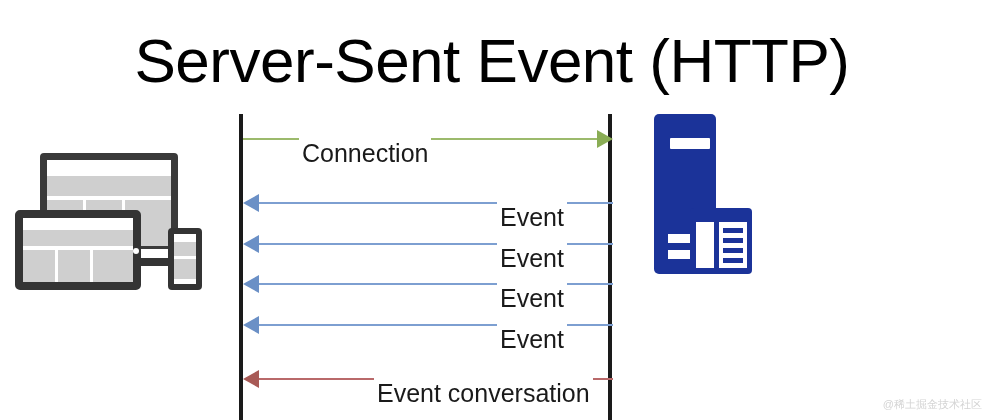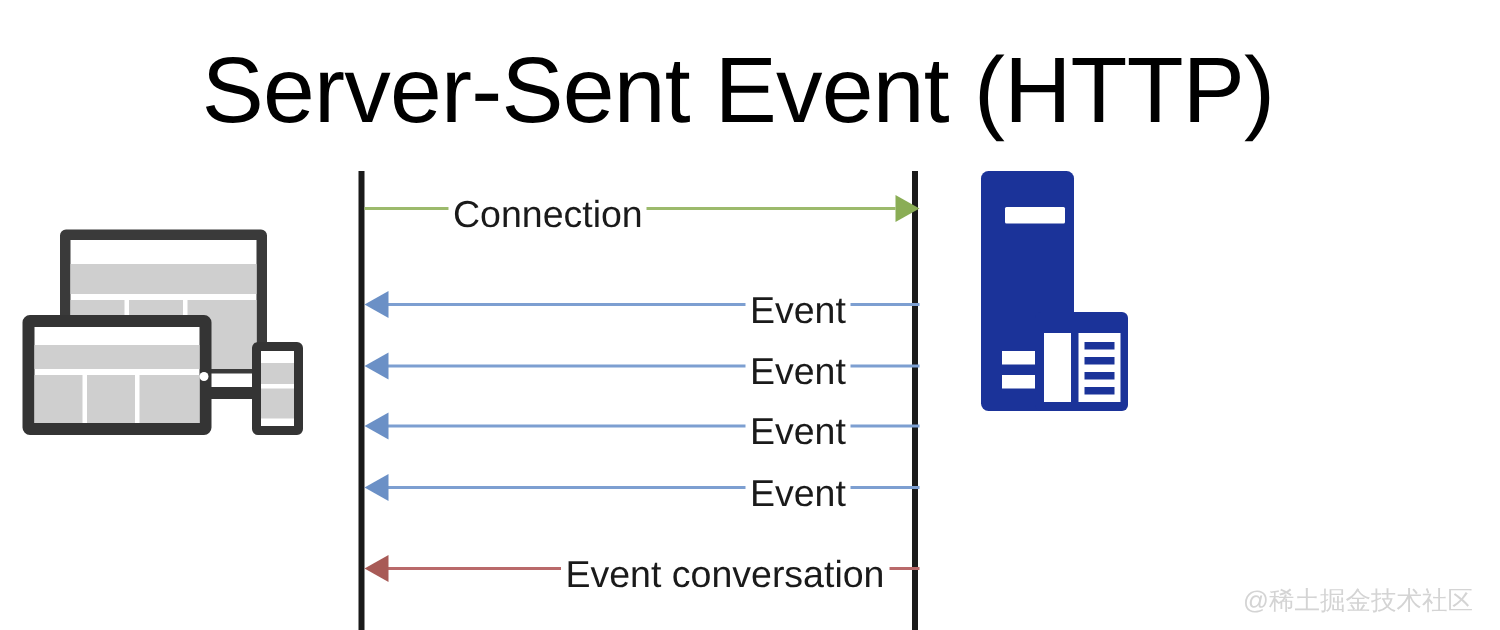--- a/index.html
+++ b/index.html
@@ -236,21 +236,21 @@
   .msg-head-right {
     border-left-width: 16px;
     border-left-style: solid;
   }
   .msg-head-left {
     border-right-width: 16px;
     border-right-style: solid;
   }
   .msg-label {
     position: absolute;
-    top: 4px;
+    top: 14px;
     font-size: 25px;
     line-height: 30px;
     color: #1a1a1a;
     background: #ffffff;
     padding: 0 3px;
     white-space: nowrap;
   }
 
   
   #msg-connection { left: 243px; top: 124px; width: 370px; }
@@ -272,21 +272,21 @@
   #msg-close { left: 243px; top: 364px; width: 370px; }
   #msg-close .msg-line { left: 14px; width: 356px; background: #b9696a; }
   #msg-close .msg-head { left: 0; border-right-color: #a85a56; }
   #msg-close .msg-label { left: 131px; }
 
   
   #watermark {
     position: absolute;
     right: 18px;
     bottom: 8px;
-    font-size: 17px;
+    font-size: 11px;
     color: #d4d4d4;
     white-space: nowrap;
   }
 </style>
 </head>
 <body>
 
 <div id="canvas">
 
   <div id="diagram-title">Server-Sent Event (HTTP)</div>

